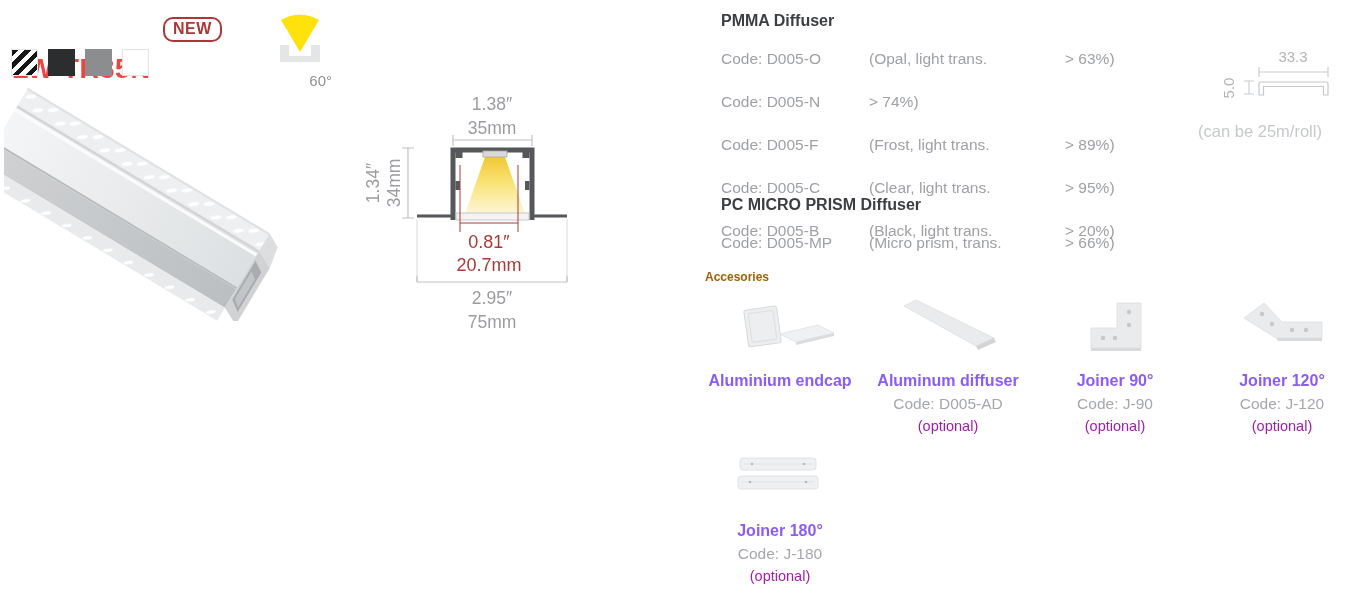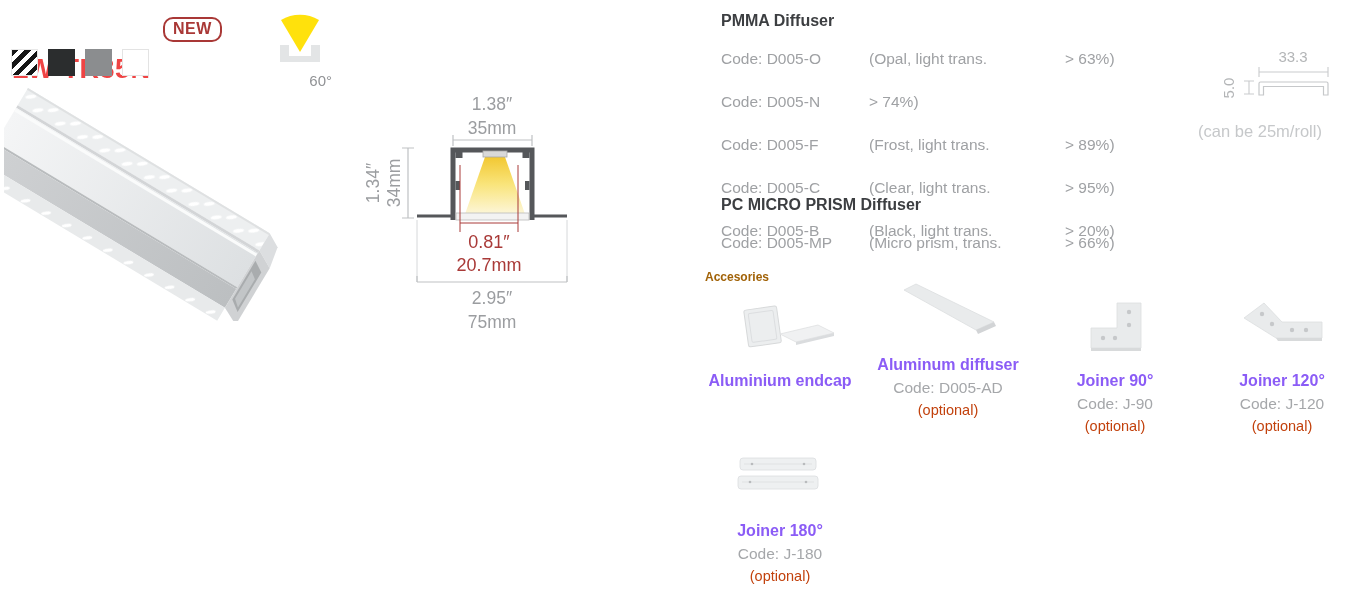--- a/index.html
+++ b/index.html
@@ -38,21 +38,21 @@
   .rows { margin-top:15px; }
   .row { display:grid; grid-template-columns:148px 196px 1fr; height:26.8px; align-items:center;
          font-size:15.5px; color:#9fa1a4;margin-top:16px; }
 
   .acc-h { position:absolute; left:705px; top:270px; font-size:12px; font-weight:bold; color:#a16207; }
 
   .acc-item { position:absolute; width:170px; text-align:center; }
   .acc-item .icon { height:64px; display:flex; align-items:center; justify-content:center; margin-bottom:10px; }
   .acc-item .t { font-size:16px; font-weight:bold; color:#8b5cf6; line-height:22px; }
   .acc-item .c { font-size:15.5px; color:#a5a7aa; line-height:23px; }
-  .acc-item .o { font-size:14.5px; color:#c2410c; line-height:23px; }
+  .acc-item .o { font-size:14.5px; color:#a21caf; line-height:23px; }
 </style>
 </head>
 <body>
 
 <div class="page">
 
   <div class="title">LW-TR35N</div>
   <div class="badge">NEW</div>
 
   <div class="swatches">
@@ -204,21 +204,21 @@
           <rect x="30" y="14" width="25" height="29" rx="1.5" fill="none" stroke="#dcdee0"></rect>
         </g>
         <polygon points="60,36 98,27 114,35 76,44" fill="#f0f1f2" stroke="#dee0e1" stroke-width="0.8"></polygon>
         <polygon points="76,44 114,35 114,38 76,47" fill="#dadcde"></polygon>
       </svg>
     </div>
     <div class="t">Aluminium endcap</div>
     <div class="o"></div>
   </div>
 
-  <div class="acc-item" style="left:863px; top:280px;">
+  <div class="acc-item" style="left:863px; top:296px;">
     <div class="icon">
       <svg width="120" height="60" viewBox="0 0 120 60">
         <polygon points="16,8 28,2 106,40 88,48" fill="#e9ebec" stroke="#dcdee0" stroke-width="0.8"></polygon>
         <polygon points="88,48 106,40 108,44 90,52" fill="#d2d4d6"></polygon>
       </svg>
     </div>
     <div class="t">Aluminum diffuser</div>
     <div class="c">Code: D005-AD</div>
     <div class="o">(optional)</div>
   </div>

